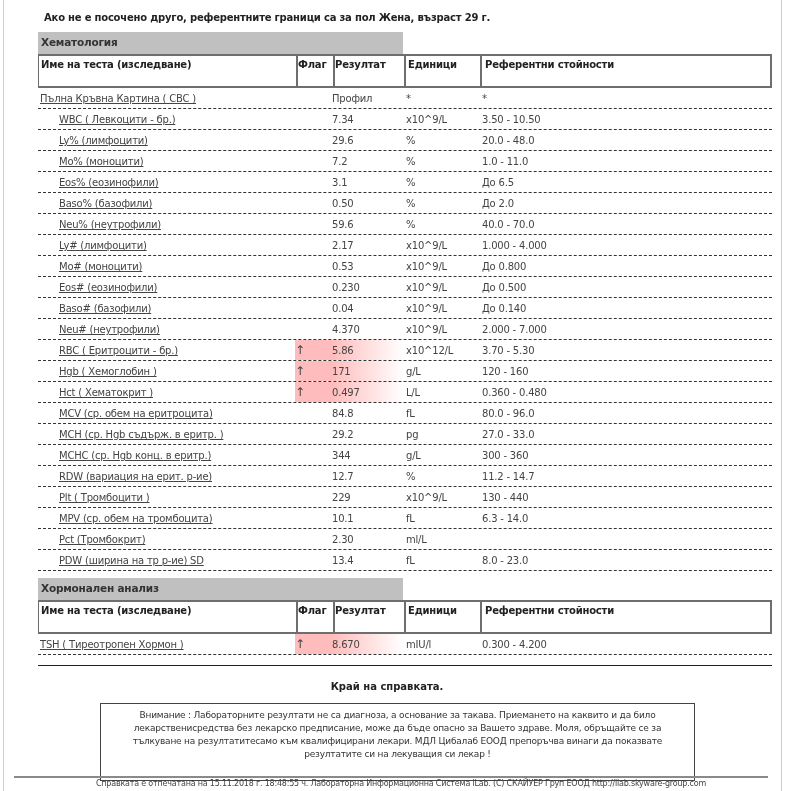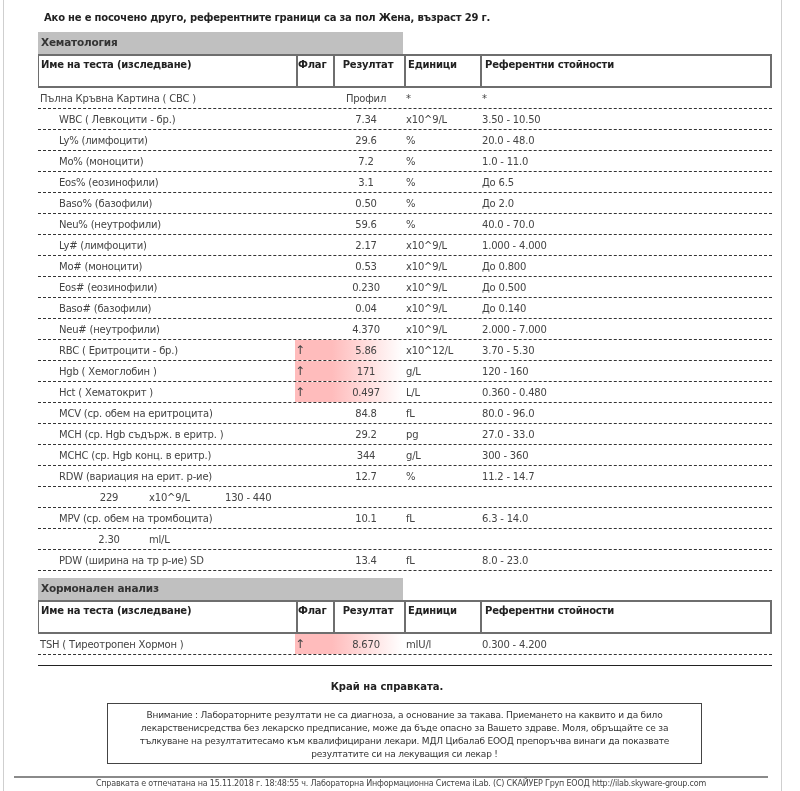--- a/index.html
+++ b/index.html
@@ -7,35 +7,35 @@
     body { position: relative; font-family: "DejaVu Sans", sans-serif; color: #333; }
     .frame-left { position: absolute; left: 3px; top: 0; width: 1px; height: 791px; background: #cfcfcf; }
     .frame-right { position: absolute; left: 781px; top: 0; width: 1px; height: 791px; background: #cfcfcf; }
     .notice-top { position: absolute; left: 44px; top: 12px; font-size: 10px; font-weight: bold; color: #222; white-space: nowrap; letter-spacing: -0.2px; }
     .section { position: absolute; left: 38px; width: 734px; }
     .sec-title { width: 365px; height: 22px; background: #c0c0c0; font-size: 10.5px; font-weight: bold; color: #333; padding: 4px 3px 0 3px; letter-spacing: -0.2px; }
     .hdr { position: relative; height: 34px; border: 2px solid #6e6e6e; border-left: 1px solid #6e6e6e; display: flex; background: #fff; }
     .hdr > div { font-size: 10px; font-weight: bold; color: #222; padding-top: 3px; white-space: nowrap; letter-spacing: -0.2px; }
     .c-name { width: 257px; padding-left: 2px; }
     .c-flag { width: 37px; text-align: left; }
-    .c-res { width: 71px; text-align: center; padding-right: 3px; }
+    .c-res { width: 71px; text-align: left; padding-right: 3px; }
     .c-unit { width: 76px; padding-left: 2px; }
     .c-ref { flex: 1; padding-left: 3px; }
     .hdr .c-flag, .hdr .c-res, .hdr .c-unit, .hdr .c-ref { border-left: 2px solid #6e6e6e; }
     .row { display: flex; height: 21px; border-bottom: 1px dashed #333; position: relative; }
     .row > div { font-size: 10px; color: #444; padding-top: 5px; white-space: nowrap; letter-spacing: -0.2px; }
-    .row .c-name { padding-left: 2px; }
+    .row .c-name { padding-left: 2px; text-decoration: underline; }
     .row.indent .c-name { padding-left: 21px; }
     .row .c-unit, .row .c-ref { padding-left: 3px; }
     .row .c-flag { padding-top: 3px; font-size: 12px; color: #444; }
     .flag-high .c-flag { background: #ffbcbc; }
     .flag-high .c-res { background: linear-gradient(to right, #ffbcbc 0%, #ffffff 100%); }
     .end-line { position: absolute; left: 38px; top: 665px; width: 734px; height: 1px; background: #222; }
     .end-text { position: absolute; left: 0; width: 774px; top: 681px; text-align: center; font-size: 10px; font-weight: bold; color: #222; }
-    .warn-box { position: absolute; left: 107px; top: 703px; width: 595px; height: 61px; border: 1px solid #444; padding: 5px 14px; font-size: 9px; line-height: 13px; color: #333; text-align: center; letter-spacing: -0.2px; }
+    .warn-box { position: absolute; left: 100px; top: 703px; width: 595px; height: 78px; border: 1px solid #444; padding: 5px 14px; font-size: 9px; line-height: 13px; color: #333; text-align: center; letter-spacing: -0.2px; }
     .footer-line { position: absolute; left: 14px; top: 776px; width: 754px; height: 2px; background: #8a8a8a; }
     .footer-text { position: absolute; left: 0; width: 760px; top: 779px; text-align: center; font-size: 8px; color: #444; white-space: nowrap; letter-spacing: -0.2px; padding-left: 42px; }
   </style>
 </head>
 <body>
 
 <div class="frame-left"></div>
 <div class="frame-right"></div>
 
 <div class="notice-top">Ако не е посочено друго, референтните граници са за пол Жена, възраст 29 г.</div>
@@ -177,33 +177,35 @@
         <div class="c-ref">300 - 360</div>
       </div>
       <div class="row indent">
         <div class="c-name">RDW (вариация на ерит. р-ие)</div>
         <div class="c-flag"></div>
         <div class="c-res">12.7</div>
         <div class="c-unit">%</div>
         <div class="c-ref">11.2 - 14.7</div>
       </div>
       <div class="row indent">
+        <div class="c-name">Plt ( Тромбоцити )</div>
         <div class="c-flag"></div>
         <div class="c-res">229</div>
         <div class="c-unit">x10^9/L</div>
         <div class="c-ref">130 - 440</div>
       </div>
       <div class="row indent">
         <div class="c-name">MPV (ср. обем на тромбоцита)</div>
         <div class="c-flag"></div>
         <div class="c-res">10.1</div>
         <div class="c-unit">fL</div>
         <div class="c-ref">6.3 - 14.0</div>
       </div>
       <div class="row indent">
+        <div class="c-name">Pct (Тромбокрит)</div>
         <div class="c-flag"></div>
         <div class="c-res">2.30</div>
         <div class="c-unit">ml/L</div>
       </div>
       <div class="row indent">
         <div class="c-name">PDW (ширина на тр р-ие) SD</div>
         <div class="c-flag"></div>
         <div class="c-res">13.4</div>
         <div class="c-unit">fL</div>
         <div class="c-ref">8.0 - 23.0</div>

